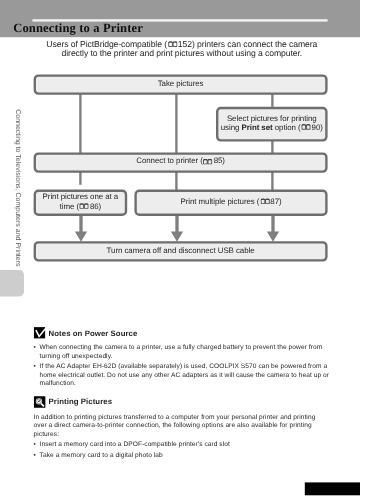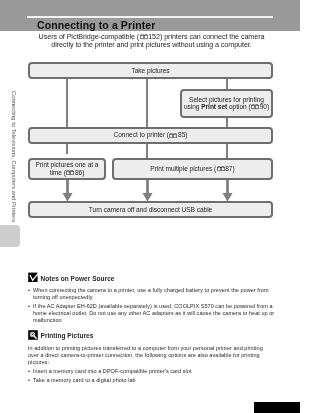--- a/index.html
+++ b/index.html
@@ -3,22 +3,22 @@
 <meta charset="utf-8">
 <style>
   html,body{margin:0;padding:0;}
   body{width:300px;height:413px;background:#fff;
        font-family:"Liberation Sans",sans-serif;overflow:hidden;position:relative;
        -webkit-font-smoothing:antialiased;}
 
   
   .hdrband{position:absolute;left:0;top:0;width:300px;height:31px;background:#999999;}
   .hdrrule{position:absolute;left:27px;top:16px;width:246px;height:1.5px;background:#f2f2f2;}
-  .title{position:absolute;left:37px;top:18.5px;font-size:10.5px;font-weight:bold;
-         color:#111;letter-spacing:0.1px;line-height:12px;}
+  .title{position:absolute;left:11px;top:18.5px;font-size:10.5px;font-weight:bold;
+         color:#111;letter-spacing:0.1px;line-height:12px;font-family:Liberation Serif, serif;}
 
   
   .chaptab{position:absolute;left:-1px;top:225px;width:21px;height:22px;
            background:#cdcdcd;border-radius:0 4px 4px 0;}
   .chaplabel{position:absolute;left:11px;top:91px;
              font-size:5.85px;color:#58595b;white-space:nowrap;
              writing-mode:vertical-rl;text-orientation:mixed;
              letter-spacing:0px;line-height:6px;}
 
   

